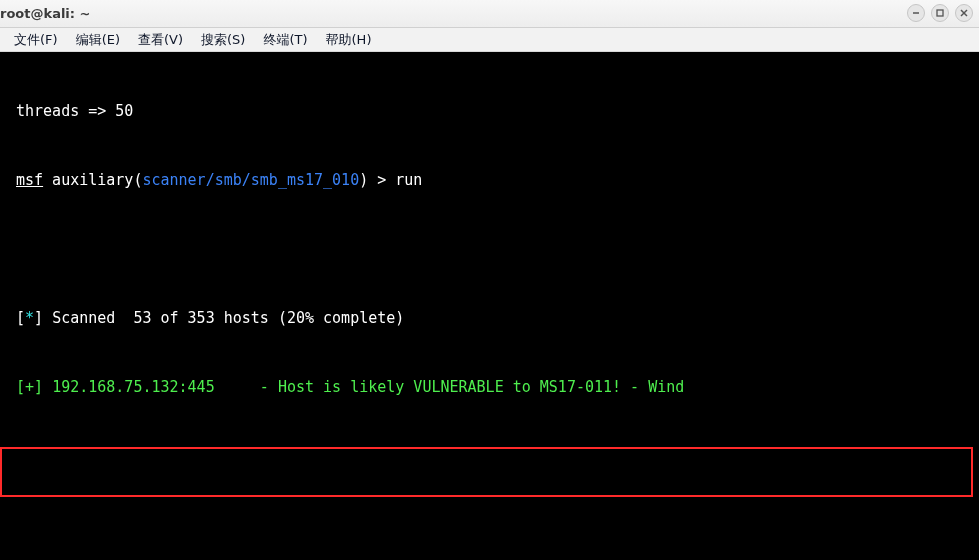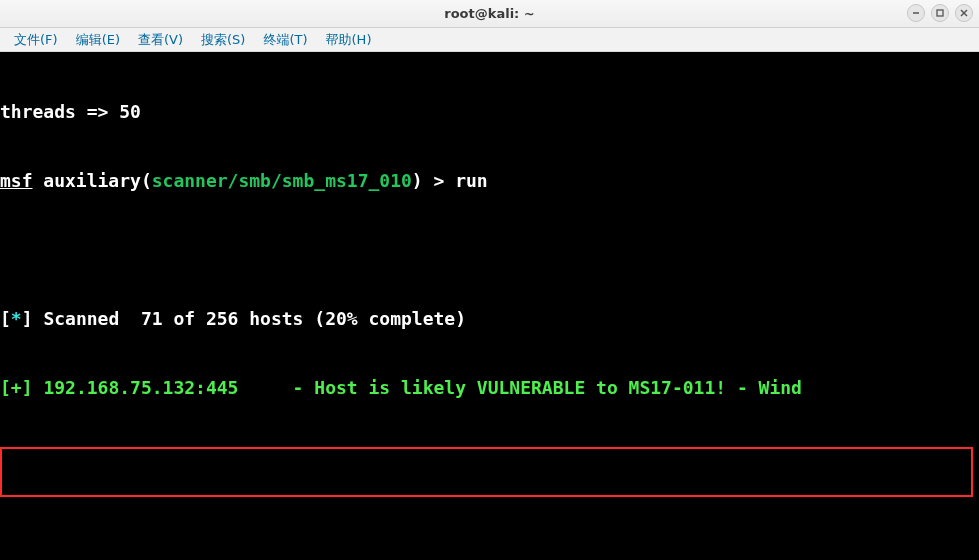--- a/index.html
+++ b/index.html
@@ -20,21 +20,20 @@
 .titlebar {
   height: 28px;
   background: linear-gradient(#f7f7f7, #ededed);
   border-bottom: 1px solid #d0d0d0;
   display: flex;
   align-items: center;
   position: relative;
 }
 .titlebar-title {
   flex: 1;
-  text-align: center;
   font-size: 13px;
   color: #3a3a3a;
   font-weight: bold;
 }
 .title-controls {
   position: absolute;
   right: 6px;
   top: 4px;
   display: flex;
   gap: 6px;
@@ -57,41 +56,40 @@
   height: 24px;
   background: #f2f2f2;
   border-bottom: 1px solid #d8d8d8;
   display: flex;
   align-items: center;
   padding: 0 6px;
   gap: 2px;
 }
 .menu-item {
   font-size: 13px;
-  color: #0369a1;
+  color: #0f172a;
   padding: 2px 8px;
   cursor: pointer;
 }
 .terminal {
   flex: 1;
   background: #000;
   font-family: "DejaVu Sans Mono", "Courier New", monospace;
-  font-size: 18px;
+  font-size: 15px;
   line-height: 23px;
   color: #fff;
-  padding: 2px 0;
+  padding: 2px 16px;
   white-space: pre;
   overflow: hidden;
   position: relative;
-  font-weight: bold;
 }
 .row { white-space: pre; }
 .cyan { color: #34e2e2; }
 .greenb { color: #4eee4e; }
-.red { color: #22c55e; }
+.red { color: #3b82f6; }
 .u { text-decoration: underline; }
 .highlight-box {
   position: absolute;
   border: 2px solid #ff2a2a;
   pointer-events: none;
 }
 </style>
 </head>
 <body>
 
@@ -125,21 +123,21 @@
     <span class="menu-item">查看(V)</span>
     <span class="menu-item">搜索(S)</span>
     <span class="menu-item">终端(T)</span>
     <span class="menu-item">帮助(H)</span>
   </div>
 
   <div class="terminal">
     <div class="row">threads =&gt; 50</div>
     <div class="row"><span class="u">msf</span><span> auxiliary(</span><span class="red">scanner/smb/smb_ms17_010</span><span>) &gt; run</span></div>
     <div class="row">&nbsp;</div>
-    <div class="row"><span>[</span><span class="cyan">*</span><span>]</span><span> </span><span>Scanned  71 of 256 hosts (20% complete)</span></div>
+    <div class="row"><span>[</span><span class="cyan">*</span><span>]</span><span> </span><span>Scanned  53 of 353 hosts (20% complete)</span></div>
     <div class="row"><span class="greenb">[</span><span class="greenb">+</span><span class="greenb">]</span><span class="greenb"> </span><span class="greenb">192.168.75.132:445     - Host is likely VULNERABLE to MS17-011! - Wind</span></div>
     
     
     
     
     
     
     
     
     

